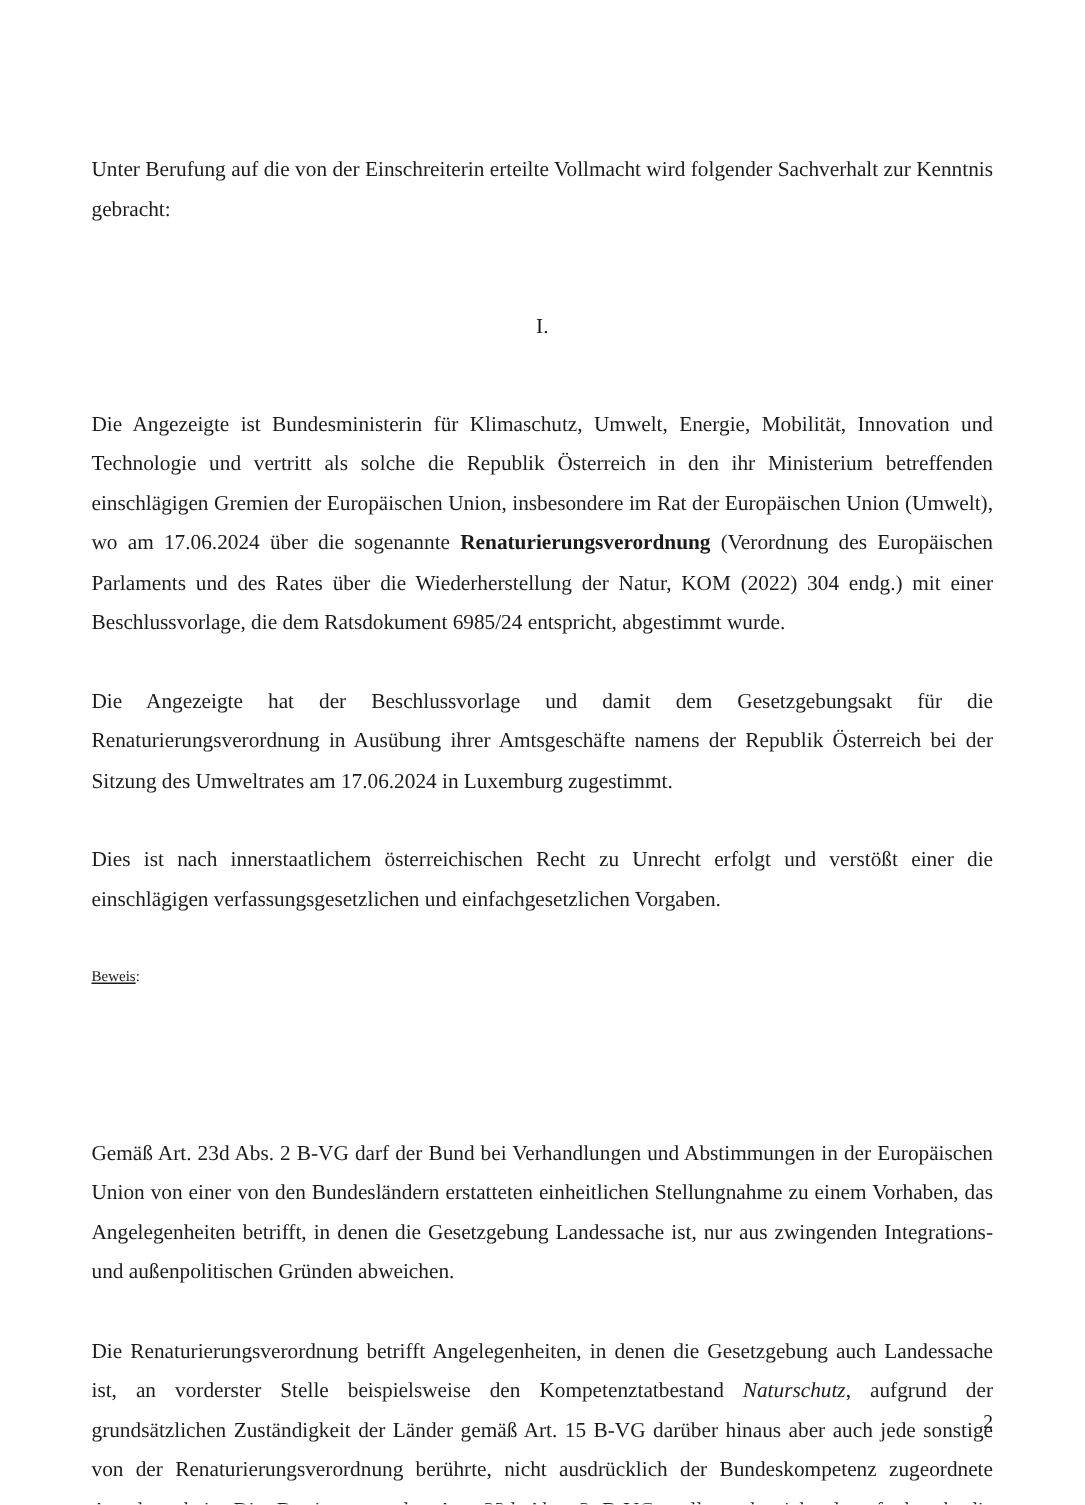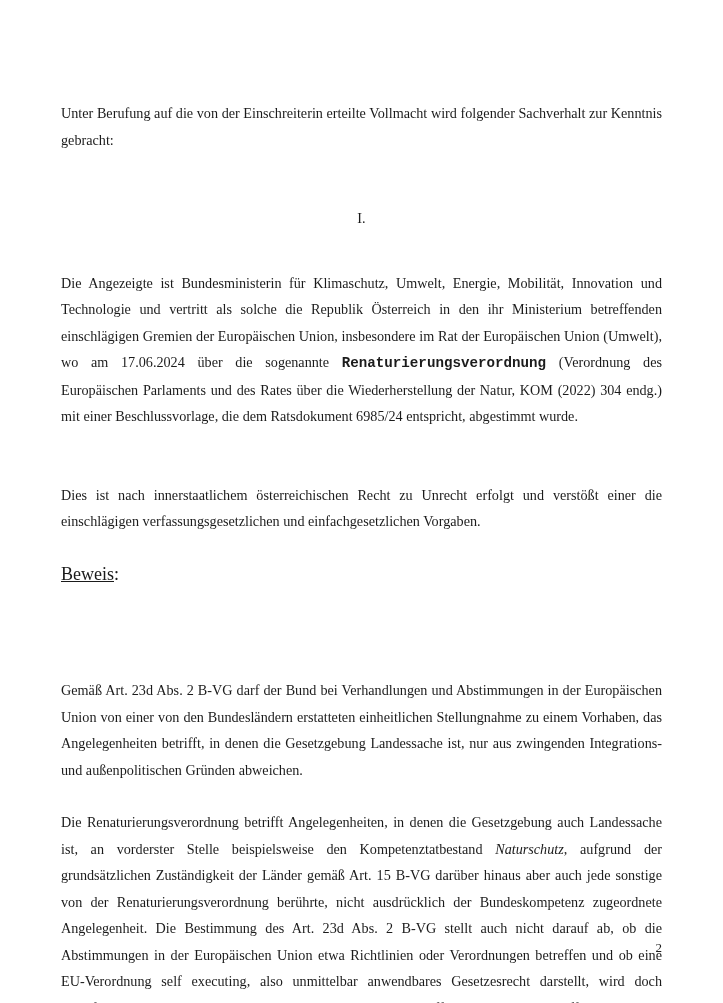--- a/index.html
+++ b/index.html
@@ -34,25 +34,25 @@
   .gap-sm { height: 26px; }
   .gap-md { height: 38px; }
   .gap-lg { height: 52px; }
   .roman {
     font-size: 14.2px;
     line-height: 26.5px;
     text-align: center;
     margin: 0;
     color: #1b1b1b;
   }
-  .bold { font-weight: bold; font-family: Liberation Mono, monospace; }
+  .bold { font-weight: bold; }
   .italic { font-style: italic; font-family: Liberation Serif, serif; }
   .underline { text-decoration: underline; }
   .beweis-row {
-    font-size: 18px;
+    font-size: 10px;
     line-height: 26.5px;
     display: flex;
     align-items: flex-start;
     color: #1b1b1b;
     gap: 28px;
   }
   .beweis-label {
     width: 96px;
     flex: 0 0 96px;
   }
@@ -81,20 +81,21 @@
     <div class="gap-lg"></div>
 
     <p class="roman">I.</p>
 
     <div class="gap-md"></div>
 
     <p class="para"><span>Die Angezeigte ist Bundesministerin für Klimaschutz, Umwelt, Energie, Mobilität, Innovation und Technologie und vertritt als solche die Republik Österreich in den ihr Ministerium betreffenden einschlägigen Gremien der Europäischen Union, insbesondere im Rat der Europäischen Union (Umwelt), wo am 17.06.2024 über die sogenannte </span><span class="bold">Renaturierungsverordnung</span><span> (Verordnung des Europäischen Parlaments und des Rates über die Wiederherstellung der Natur, KOM (2022) 304 endg.) mit einer Beschlussvorlage, die dem Ratsdokument 6985/24 entspricht, abgestimmt wurde.</span></p>
 
     <div class="gap-sm"></div>
 
+    <p class="para">Die Angezeigte hat der Beschlussvorlage und damit dem Gesetzgebungsakt für die Renaturierungsverordnung in Ausübung ihrer Amtsgeschäfte namens der Republik Österreich bei der Sitzung des Umweltrates am 17.06.2024 in Luxemburg zugestimmt.</p>
 
     <div class="gap-sm"></div>
 
     <p class="para">Dies ist nach innerstaatlichem österreichischen Recht zu Unrecht erfolgt und verstößt einer die einschlägigen verfassungsgesetzlichen und einfachgesetzlichen Vorgaben.</p>
 
     <div class="gap-sm"></div>
 
     <div class="beweis-row">
       <span class="beweis-label"><span class="underline">Beweis</span><span>:</span></span>
     </div>

